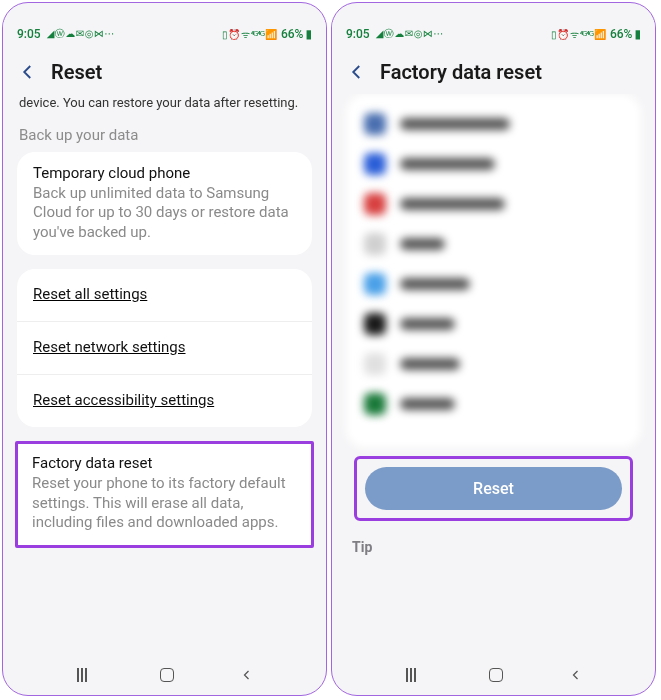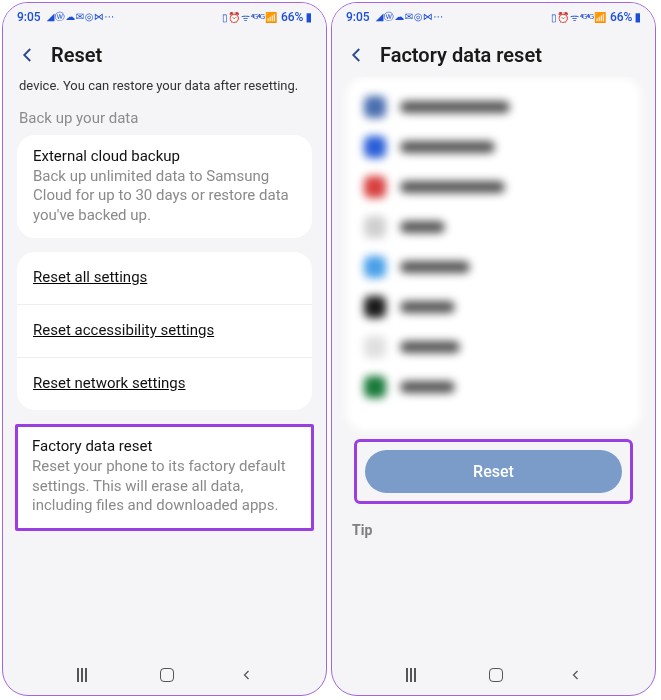--- a/index.html
+++ b/index.html
@@ -25,22 +25,23 @@
   }
   
   .status-bar {
     height: 28px;
     display: flex;
     justify-content: space-between;
     align-items: center;
     padding: 0 14px;
     font-size: 12px;
     font-weight: 500;
-    color: #1d4ed8;
+    color: #15803d;
     background: #f5f5f7;
+    margin-top: 17px;
   }
   .status-left { display: flex; align-items: center; gap: 2px; }
   .status-right { display: flex; align-items: center; gap: 2px; }
   .status-icons { font-size: 10px; letter-spacing: -1px; }
   
   .page-header {
     display: flex;
     align-items: center;
     gap: 14px;
     padding: 12px 16px 10px;
@@ -193,34 +194,34 @@
       </svg>
     <div class="page-title">Reset</div>
   </div>
 
   <div class="content">
     <div class="intro-text">device. You can restore your data after resetting.</div>
     <div class="section-label">Back up your data</div>
 
     <div class="card">
       <div class="list-item">
-        <div class="li-title">External cloud backup</div>
+        <div class="li-title">Temporary cloud phone</div>
         <div class="li-desc">Back up unlimited data to Samsung Cloud for up to 30 days or restore data you've backed up.</div>
       </div>
     </div>
 
     <div class="card">
       <div class="list-item li-title-only">
         <div class="li-title">Reset all settings</div>
       </div>
       <div class="list-item li-title-only">
+        <div class="li-title">Reset network settings</div>
+      </div>
+      <div class="list-item li-title-only">
         <div class="li-title">Reset accessibility settings</div>
-      </div>
-      <div class="list-item li-title-only">
-        <div class="li-title">Reset network settings</div>
       </div>
     </div>
 
     <div class="highlight-box">
       <div class="li-title">Factory data reset</div>
       <div class="li-desc">Reset your phone to its factory default settings. This will erase all data, including files and downloaded apps.</div>
     </div>
   </div>
 
   <div class="nav-bar">

